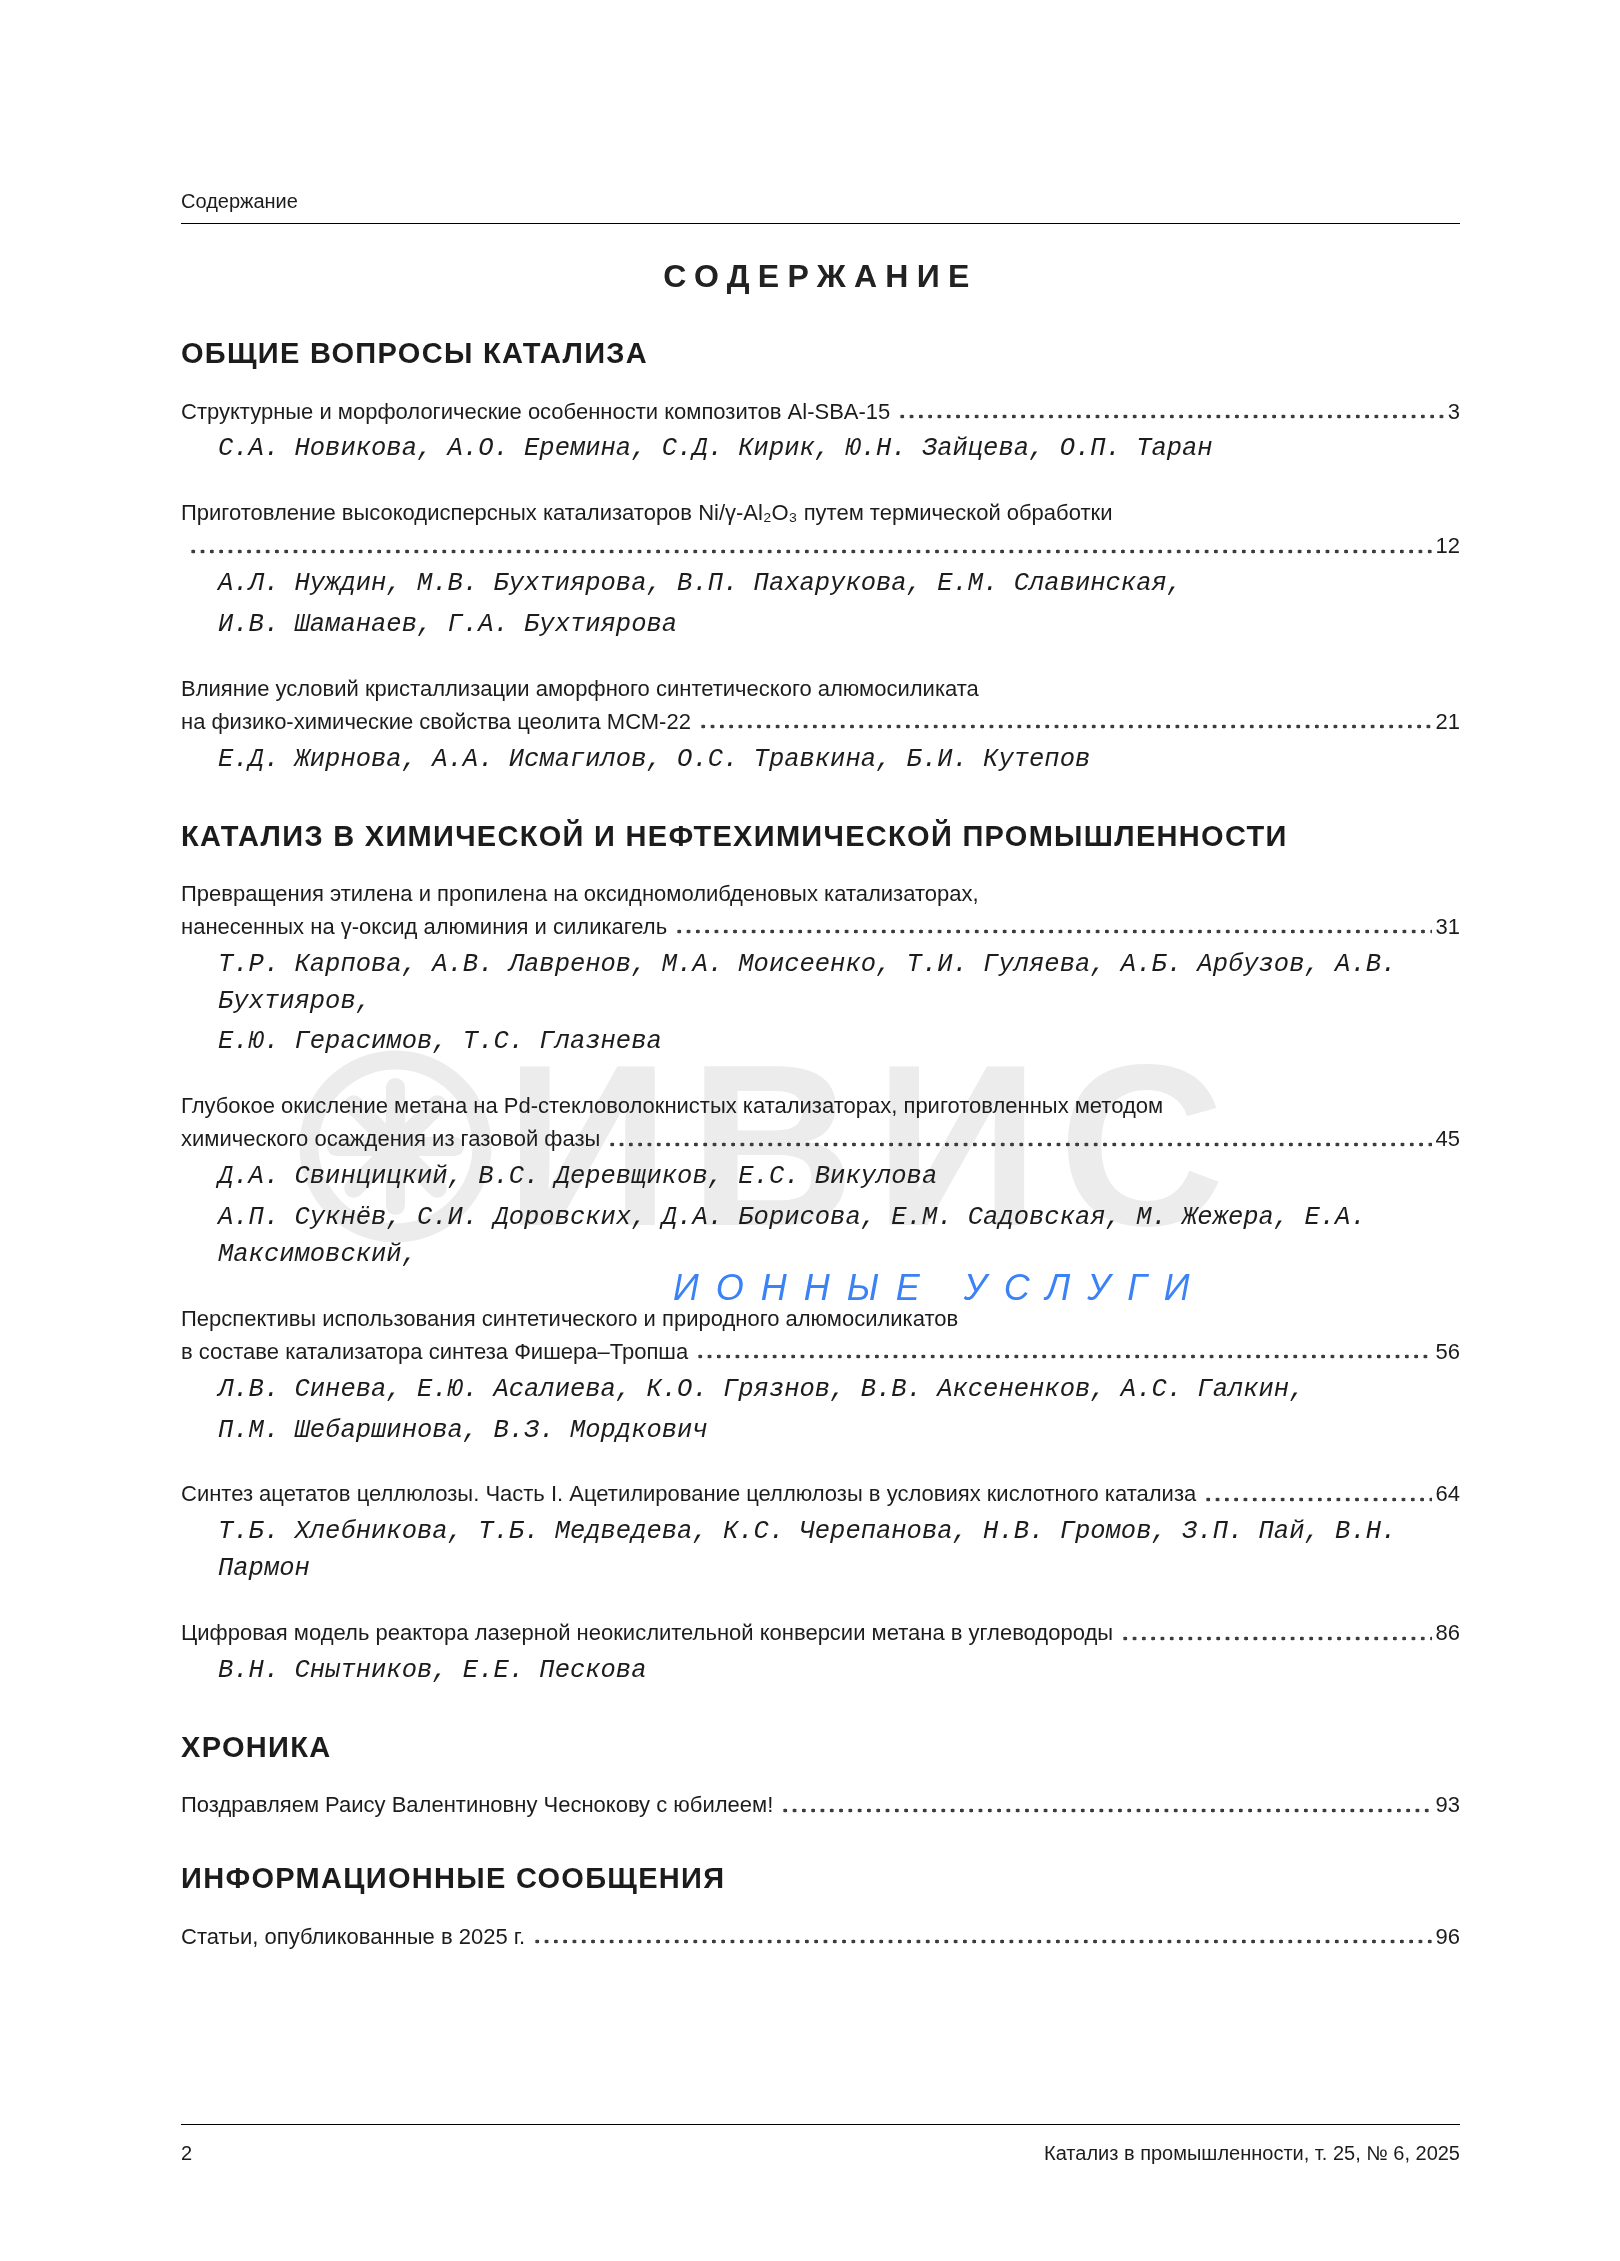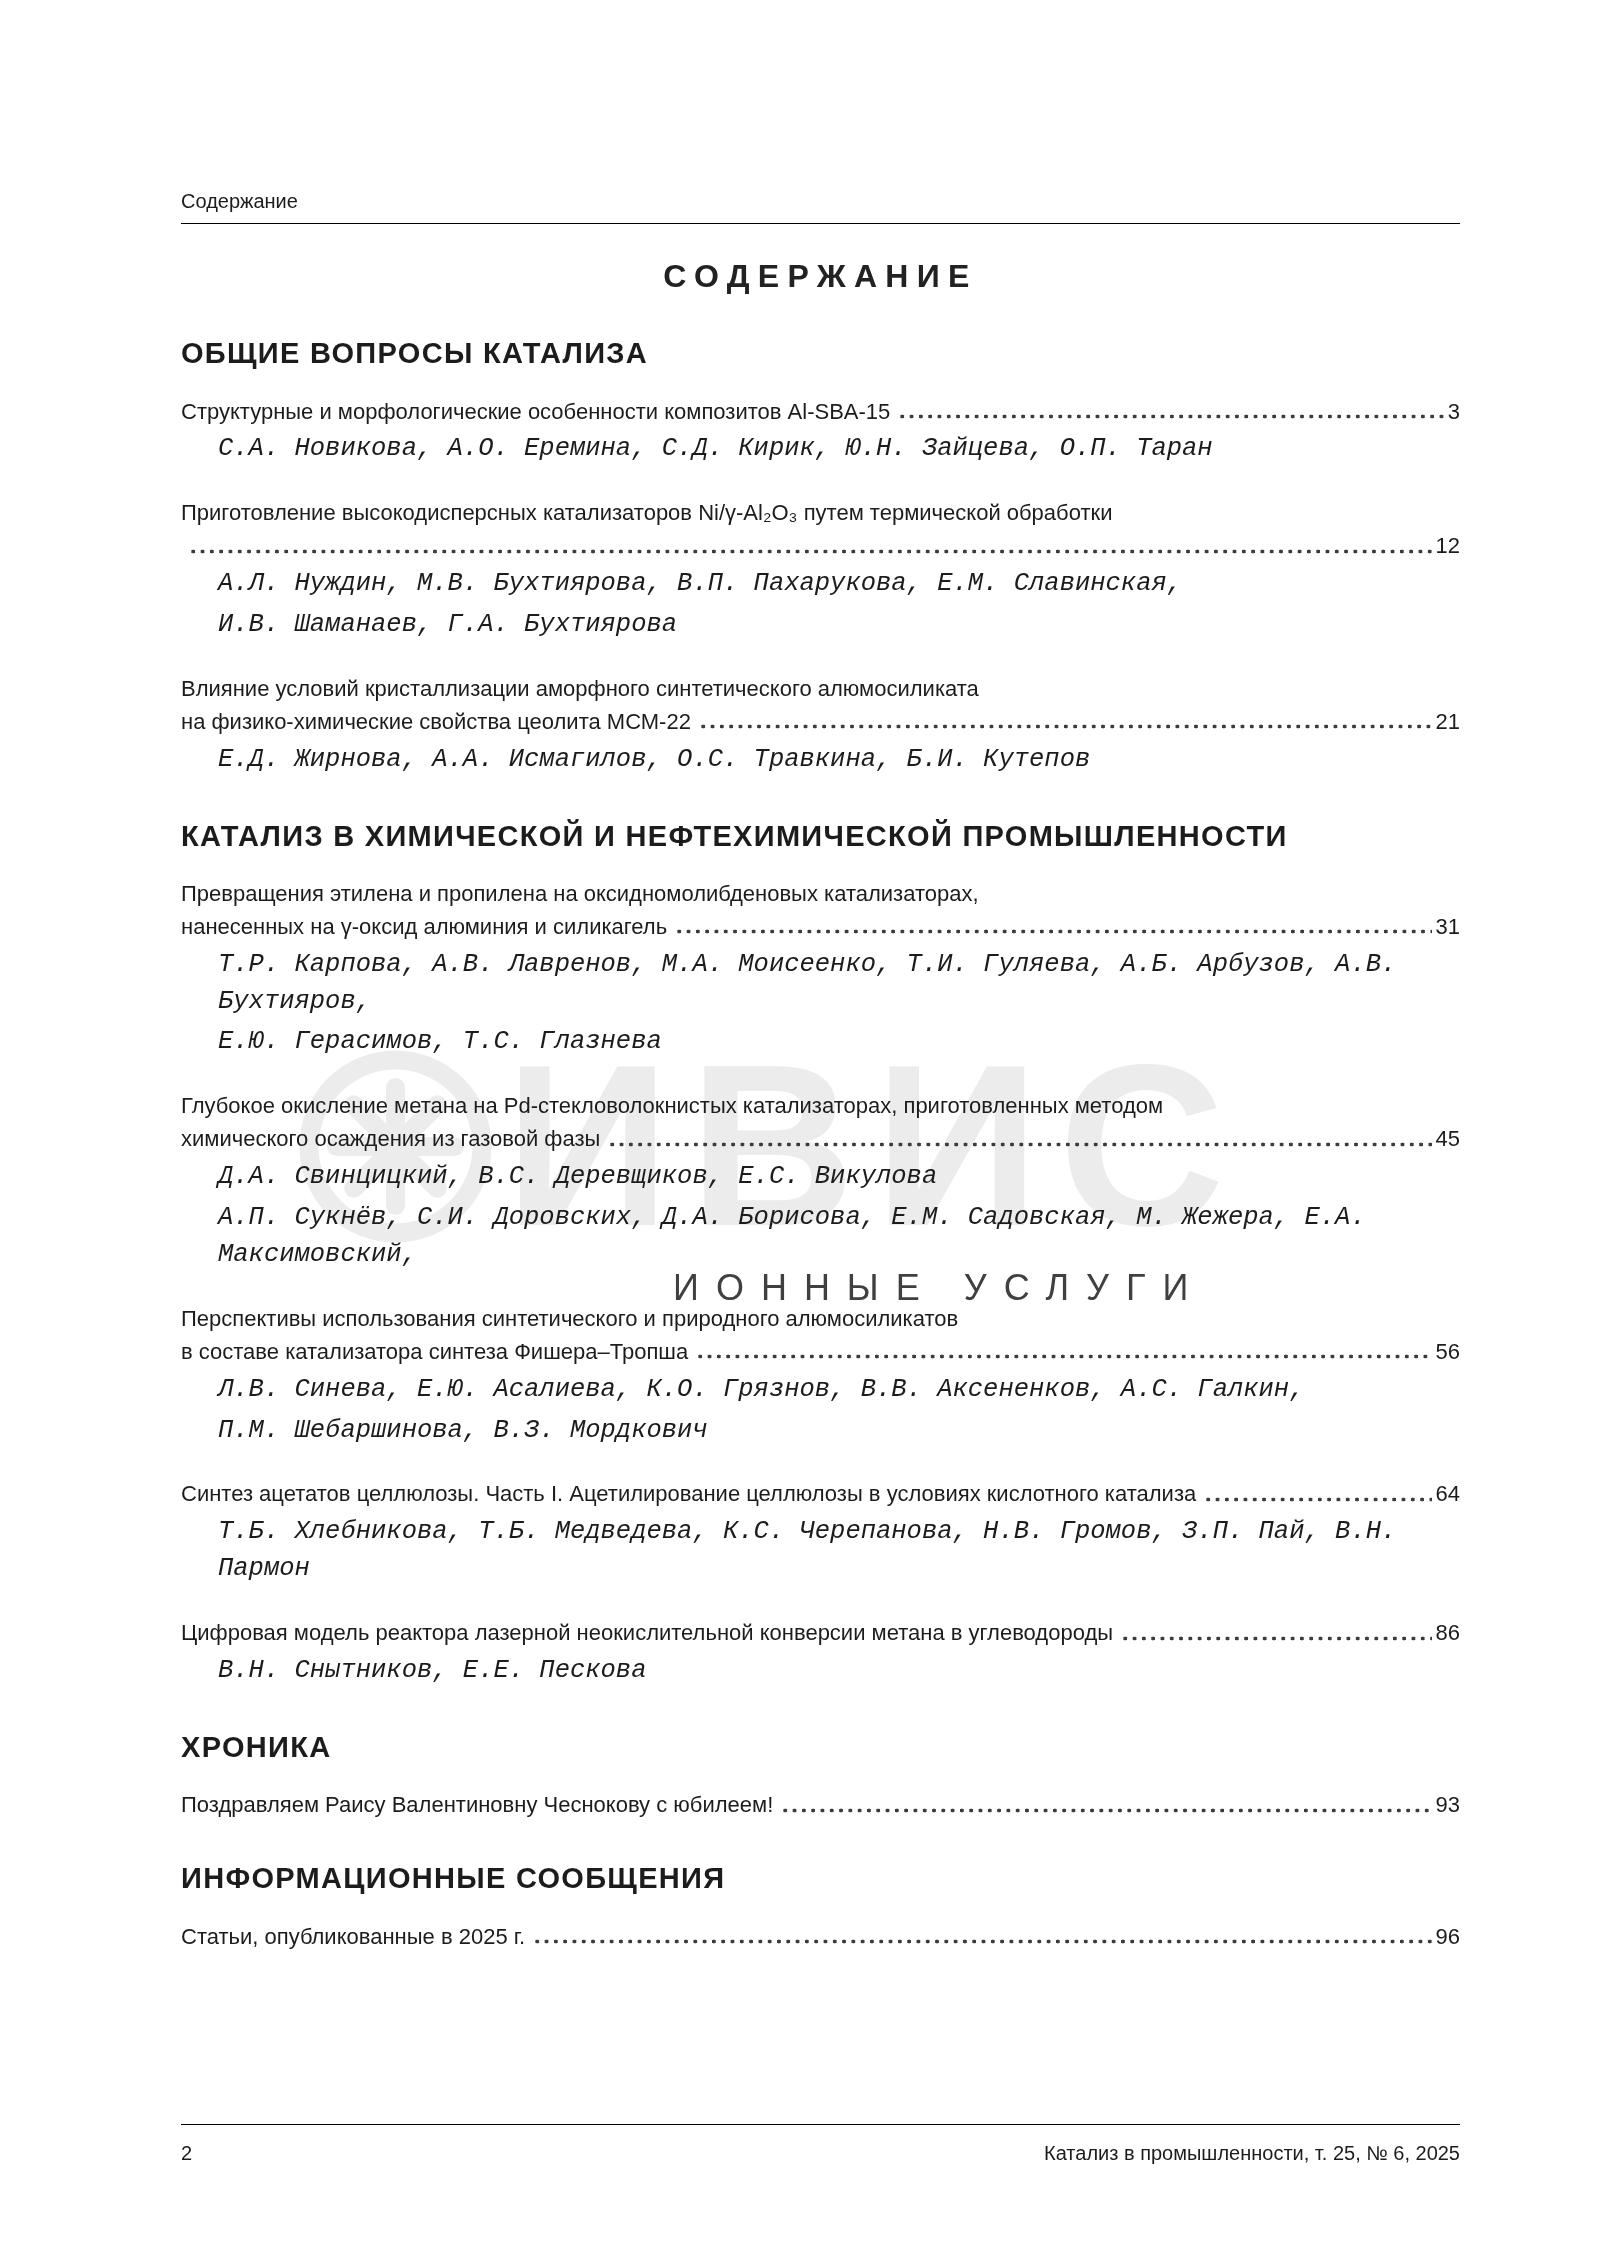--- a/index.html
+++ b/index.html
@@ -15,21 +15,21 @@
   
   .watermark { position: absolute; inset: 0; z-index: 0; }
   .wm-row { position: absolute; left: 290px; top: 1031px; display: flex; align-items: center; }
   .wm-logo { width: 211px; height: 211px; margin-right: 3.8px; flex: 0 0 auto; }
   .wm-text {
     font-size: 230px; line-height: 1; font-weight: 700;
     letter-spacing: 19px; color: #ececec; white-space: nowrap;
   }
   .wm-sub {
     position: absolute; left: 673px; top: 1267px;
-    font-size: 36px; letter-spacing: 17px; color: #404040; white-space: nowrap;
+    font-size: 36px; letter-spacing: 17px; color: #3b82f6; white-space: nowrap; font-style: italic;
   }
   
   .content { position: absolute; left: 181px; top: 189px; width: 1279px; z-index: 1; }
   .running-head { font-size: 20px; line-height: 1.2; margin-bottom: 10.2px; color: #1c1c1c; }
   .head-rule { border-top: 1.9px solid #000; margin-bottom: 34px; }
   .page-title {
     font-size: 32px; font-weight: 600; letter-spacing: 8.3px;
     text-align: center; margin: 0 0 42px 0; color: #222222;
   }
   .sec-heading { font-size: 29px; font-weight: 700; letter-spacing: 1.3px; margin: 41px 0 24px 0; line-height: 1.15; }

